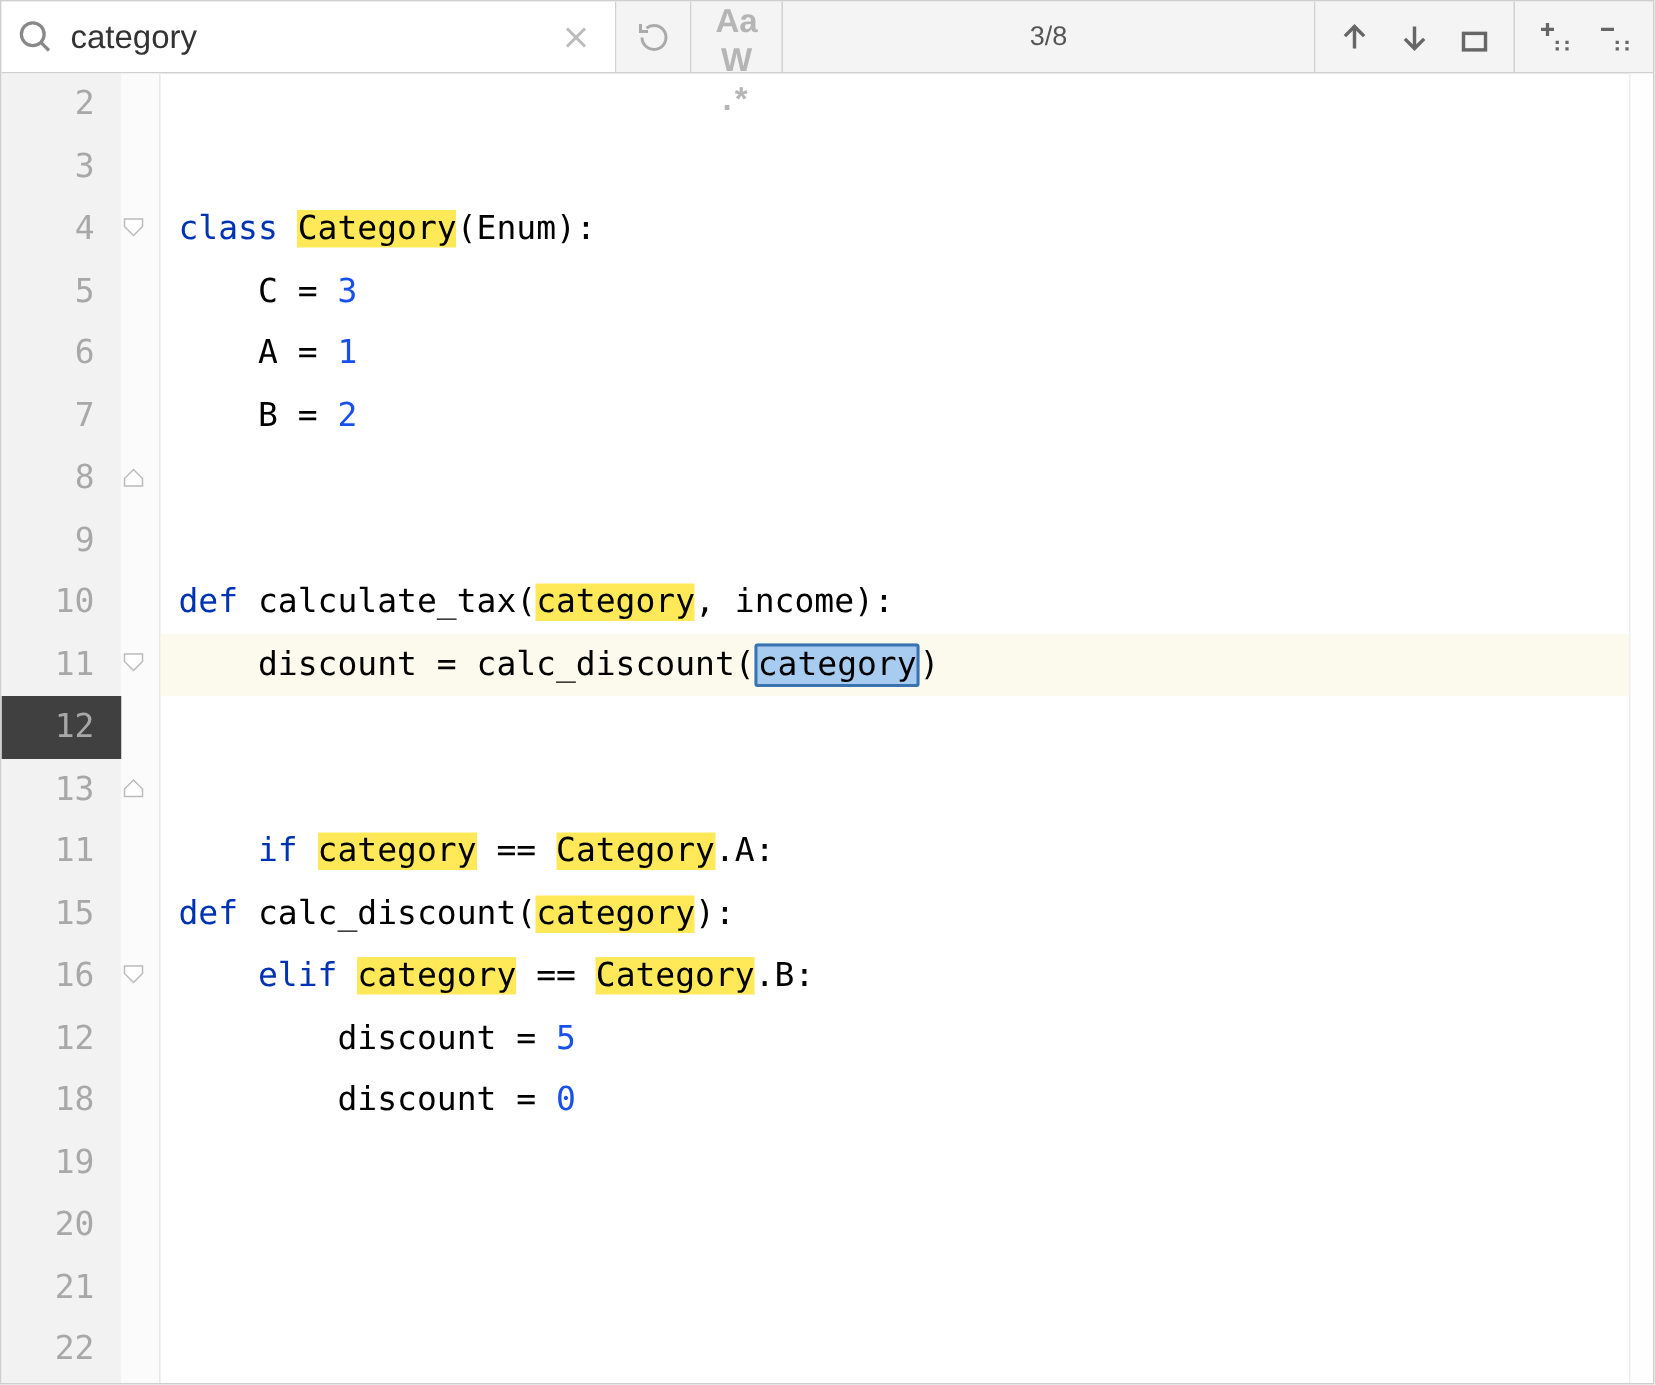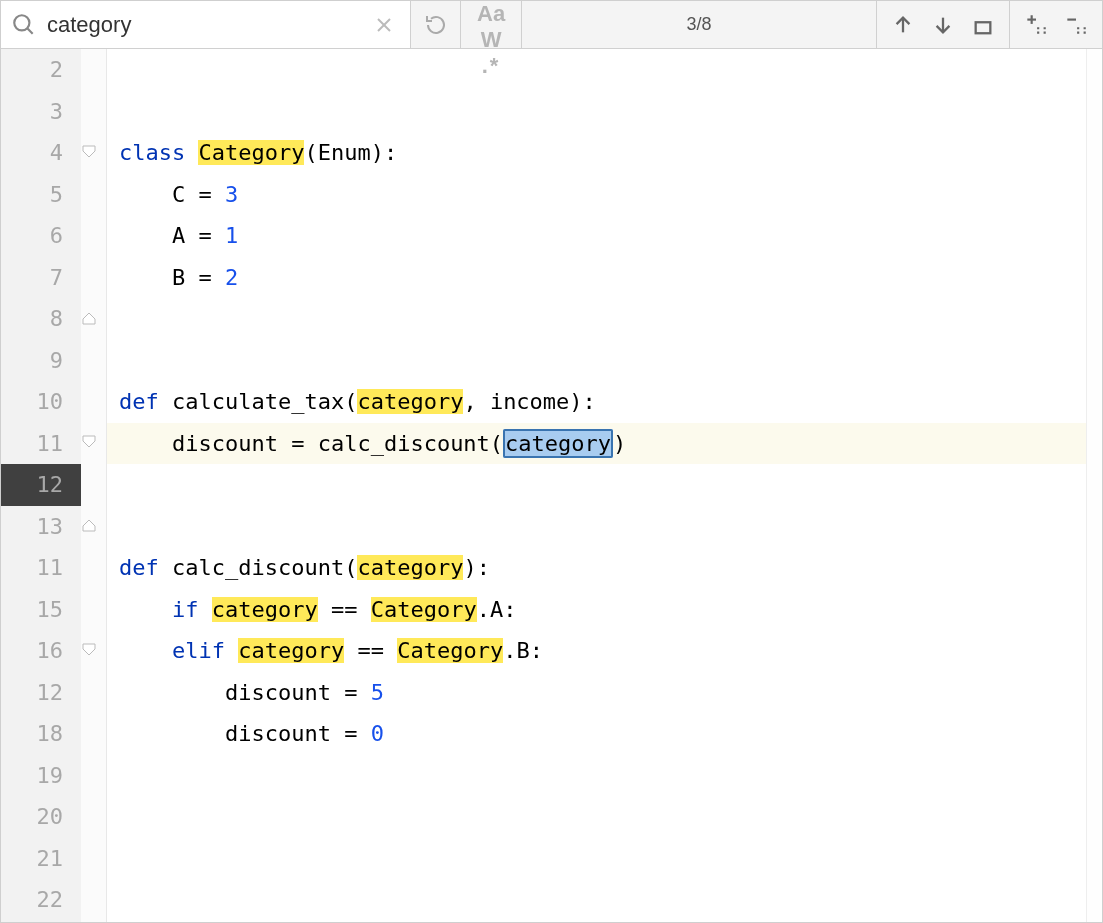--- a/index.html
+++ b/index.html
@@ -300,21 +300,21 @@
     <div class="code-line"><span class="kw">class </span><span class="hl">Category</span><span>(Enum):</span></div>
     <div class="code-line"><span>    C = </span><span class="num">3</span></div>
     <div class="code-line"><span>    A = </span><span class="num">1</span></div>
     <div class="code-line"><span>    B = </span><span class="num">2</span></div>
     <div class="code-line"></div>
     <div class="code-line"></div>
     <div class="code-line"><span class="kw">def </span><span>calculate_tax(</span><span class="hl">category</span><span>, income):</span></div>
     <div class="code-line current"><span>    discount = calc_discount(</span><span class="hl-sel">category</span><span>)</span></div>
     <div class="code-line"></div>
     <div class="code-line"></div>
+    <div class="code-line"><span>    </span><span class="kw">if </span><span class="hl">category</span><span> == </span><span class="hl">Category</span><span>.A:</span></div>
     <div class="code-line"><span class="kw">def </span><span>calc_discount(</span><span class="hl">category</span><span>):</span></div>
-    <div class="code-line"><span>    </span><span class="kw">if </span><span class="hl">category</span><span> == </span><span class="hl">Category</span><span>.A:</span></div>
     <div class="code-line"><span>    </span><span class="kw">elif </span><span class="hl">category</span><span> == </span><span class="hl">Category</span><span>.B:</span></div>
     <div class="code-line"><span>        discount = </span><span class="num">5</span></div>
     <div class="code-line"><span>        discount = </span><span class="num">0</span></div>
   </div>
 
   <div class="right-stripe"></div>
 </div>
 
 </body></html>

